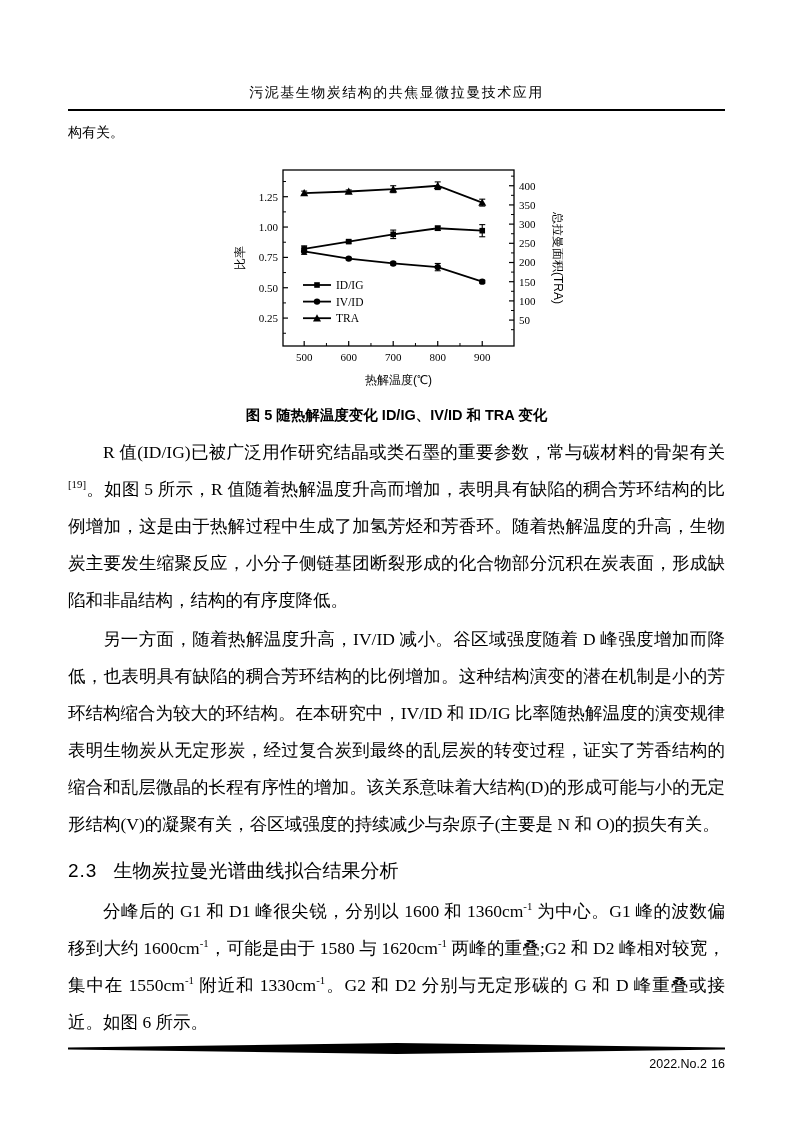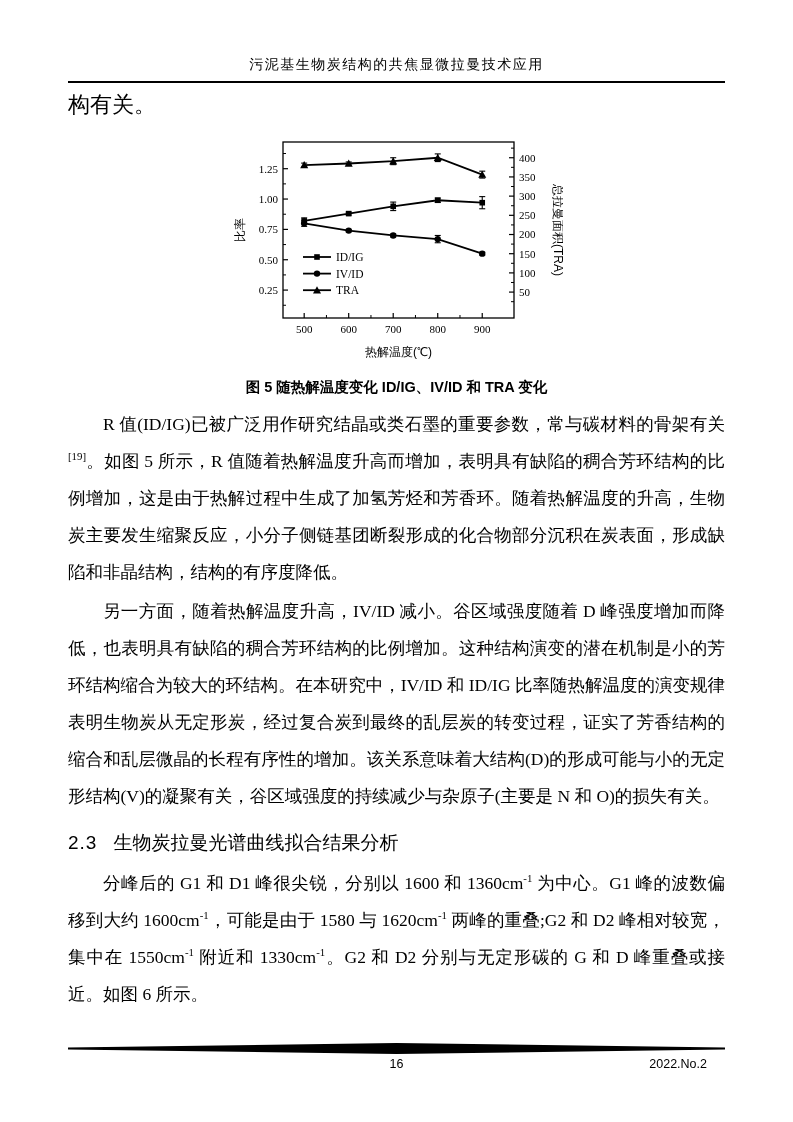--- a/index.html
+++ b/index.html
@@ -14,28 +14,29 @@
   .page {
     position: relative;
     width: 793px; height: 1122px;
     padding: 56px 68px 0 68px;
   }
   .header-title {
     text-align: center;
     font-size: 14px;
     letter-spacing: 1.5px;
     font-family: "Liberation Serif", serif;
+    margin-top: 28px;
   }
   .header-rule {
     border: none;
     border-top: 2px solid #000;
     margin-top: 7px;
   }
   .opening-line {
-    font-size: 22px;
+    font-size: 14px;
     line-height: 30px;
     margin-top: 7px;
   }
   .figure-block { text-align: center; margin-top: 12px; }
   .figure-block svg { display: inline-block; }
   .figure-caption {
     text-align: center;
     font-family: "Liberation Sans", sans-serif;
     font-weight: bold;
     font-size: 14.5px;
@@ -71,21 +72,21 @@
     background: #000;
     clip-path: polygon(0 42%, 50% 0, 100% 42%, 100% 58%, 50% 100%, 0 58%);
   }
   .footer-row {
     position: relative;
     margin-top: 3px;
     height: 18px;
     font-family: "Liberation Sans", sans-serif;
     font-size: 12.5px;
   }
-  .footer-page { position: absolute; left: 0; right: 0; text-align: center; }
+  .footer-page { position: absolute; left: 0; right: 0; text-align: right; }
   .footer-issue { position: absolute; right: 18px; top: 0; }
 </style>
 </head>
 <body>
 
 <div class="page">
 
   <div class="header-title">污泥基生物炭结构的共焦显微拉曼技术应用</div>
   <hr class="header-rule">
 

